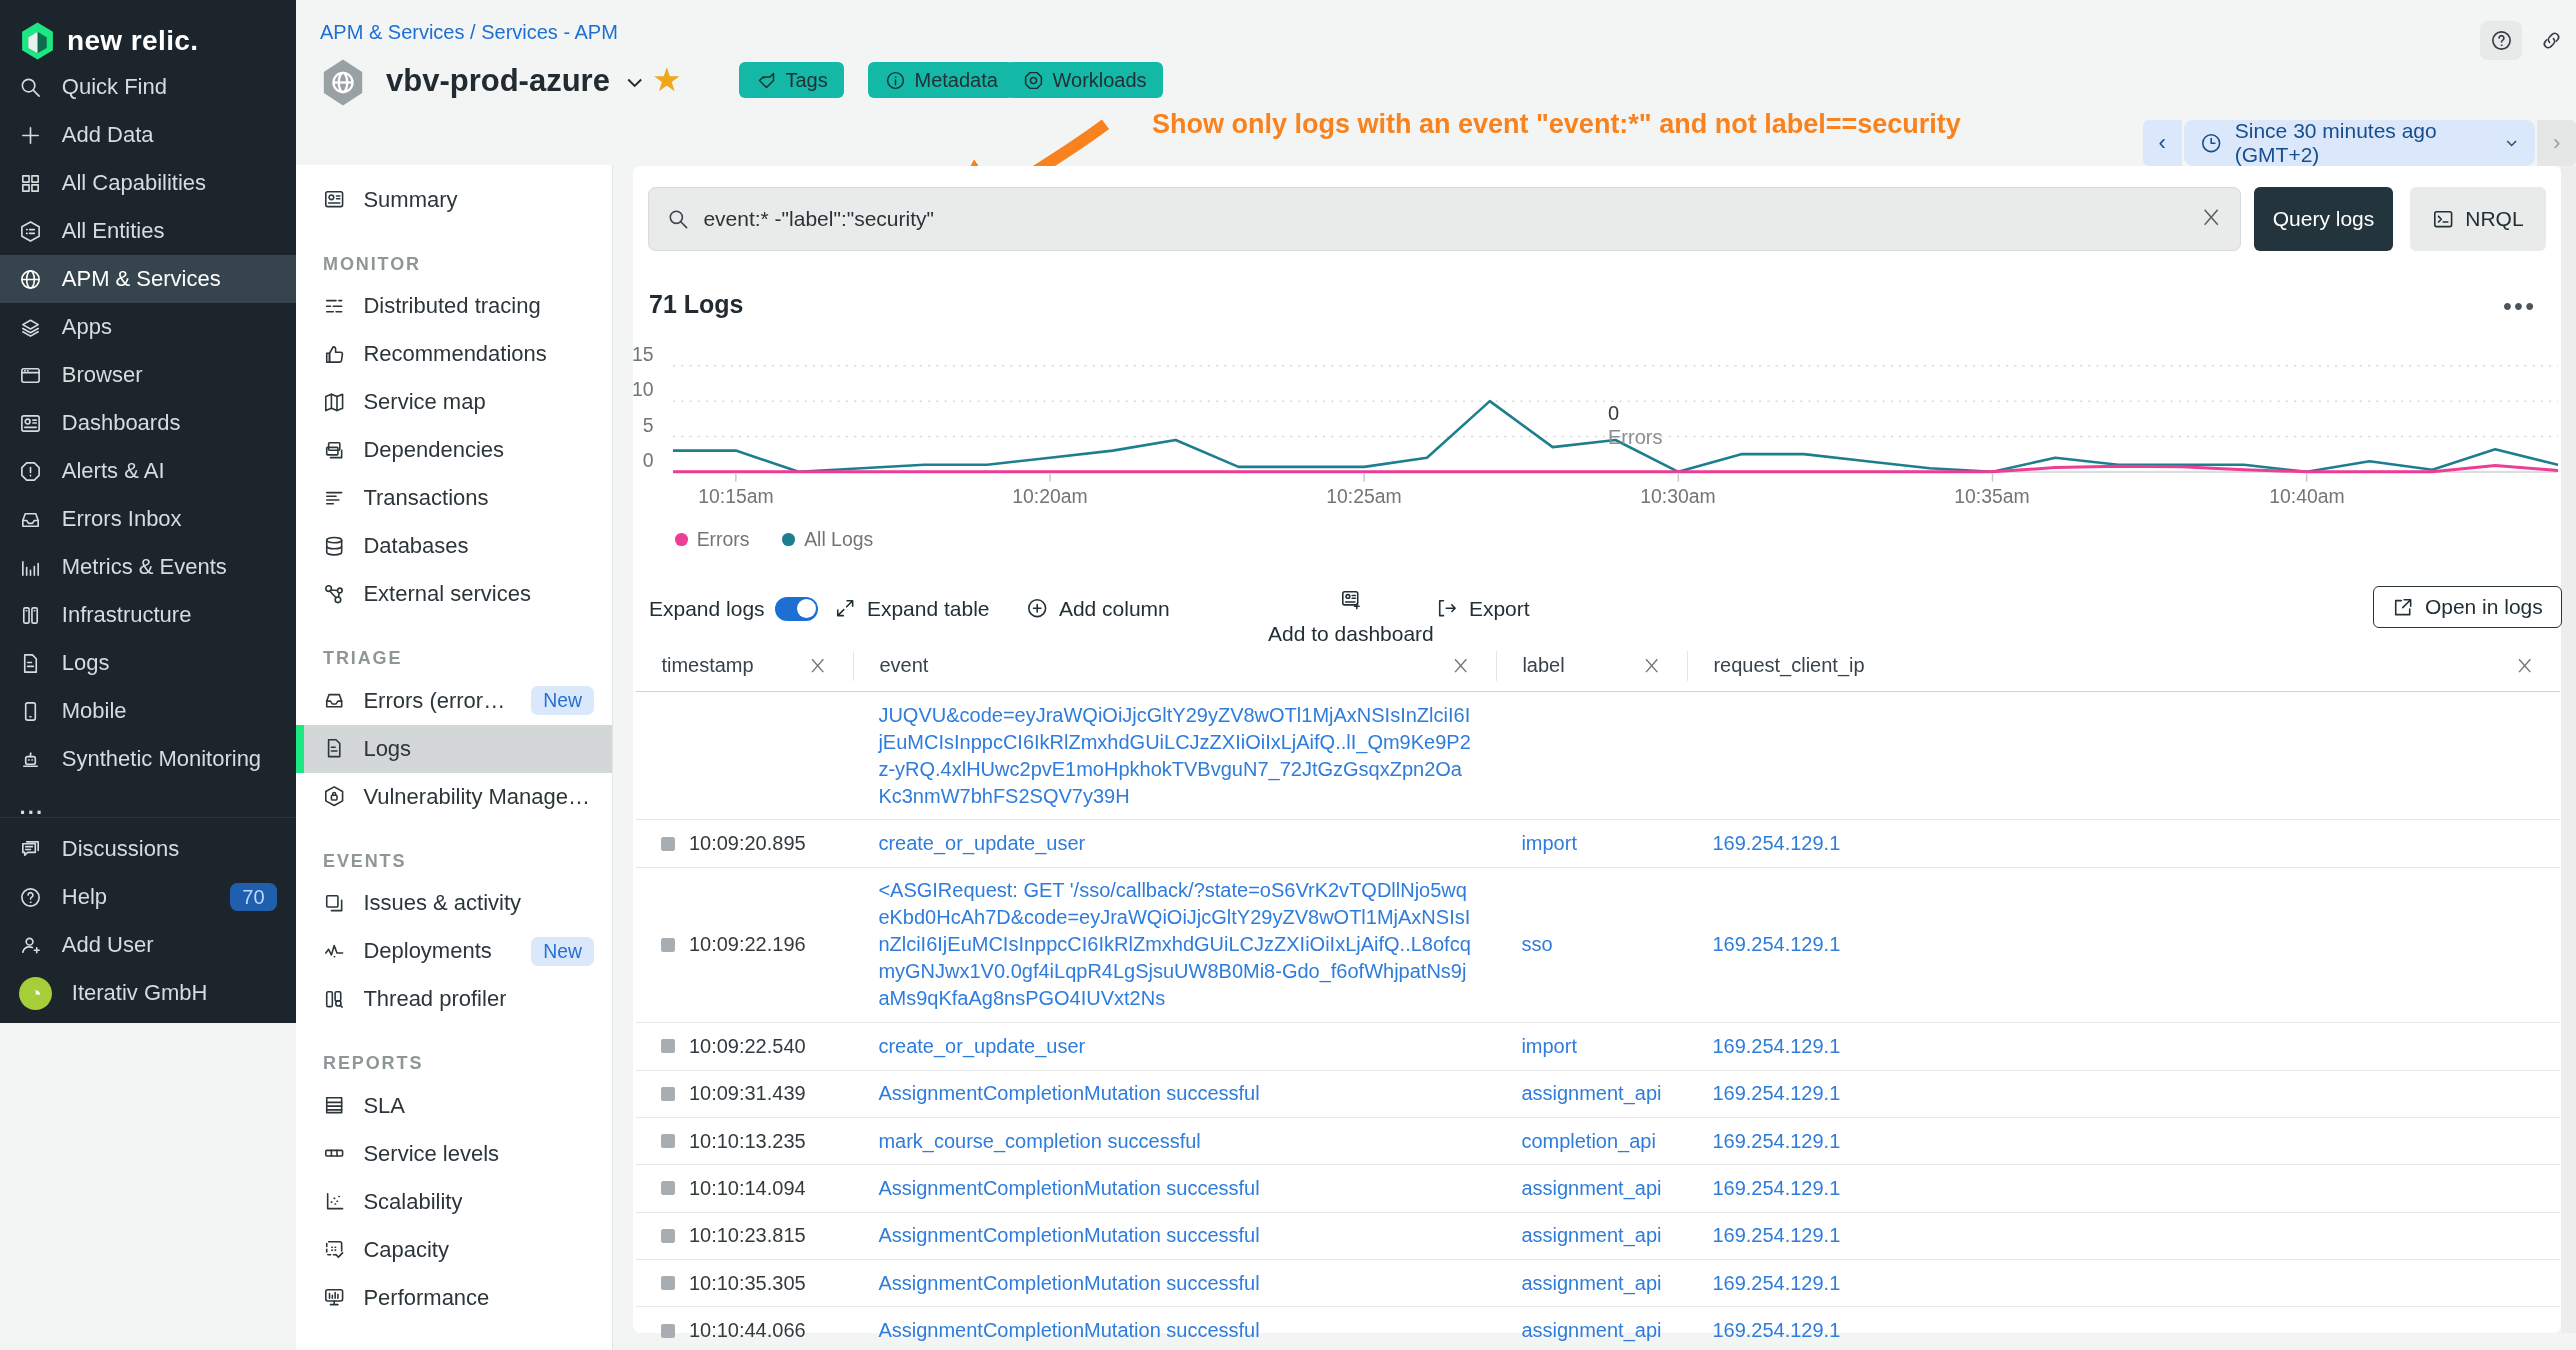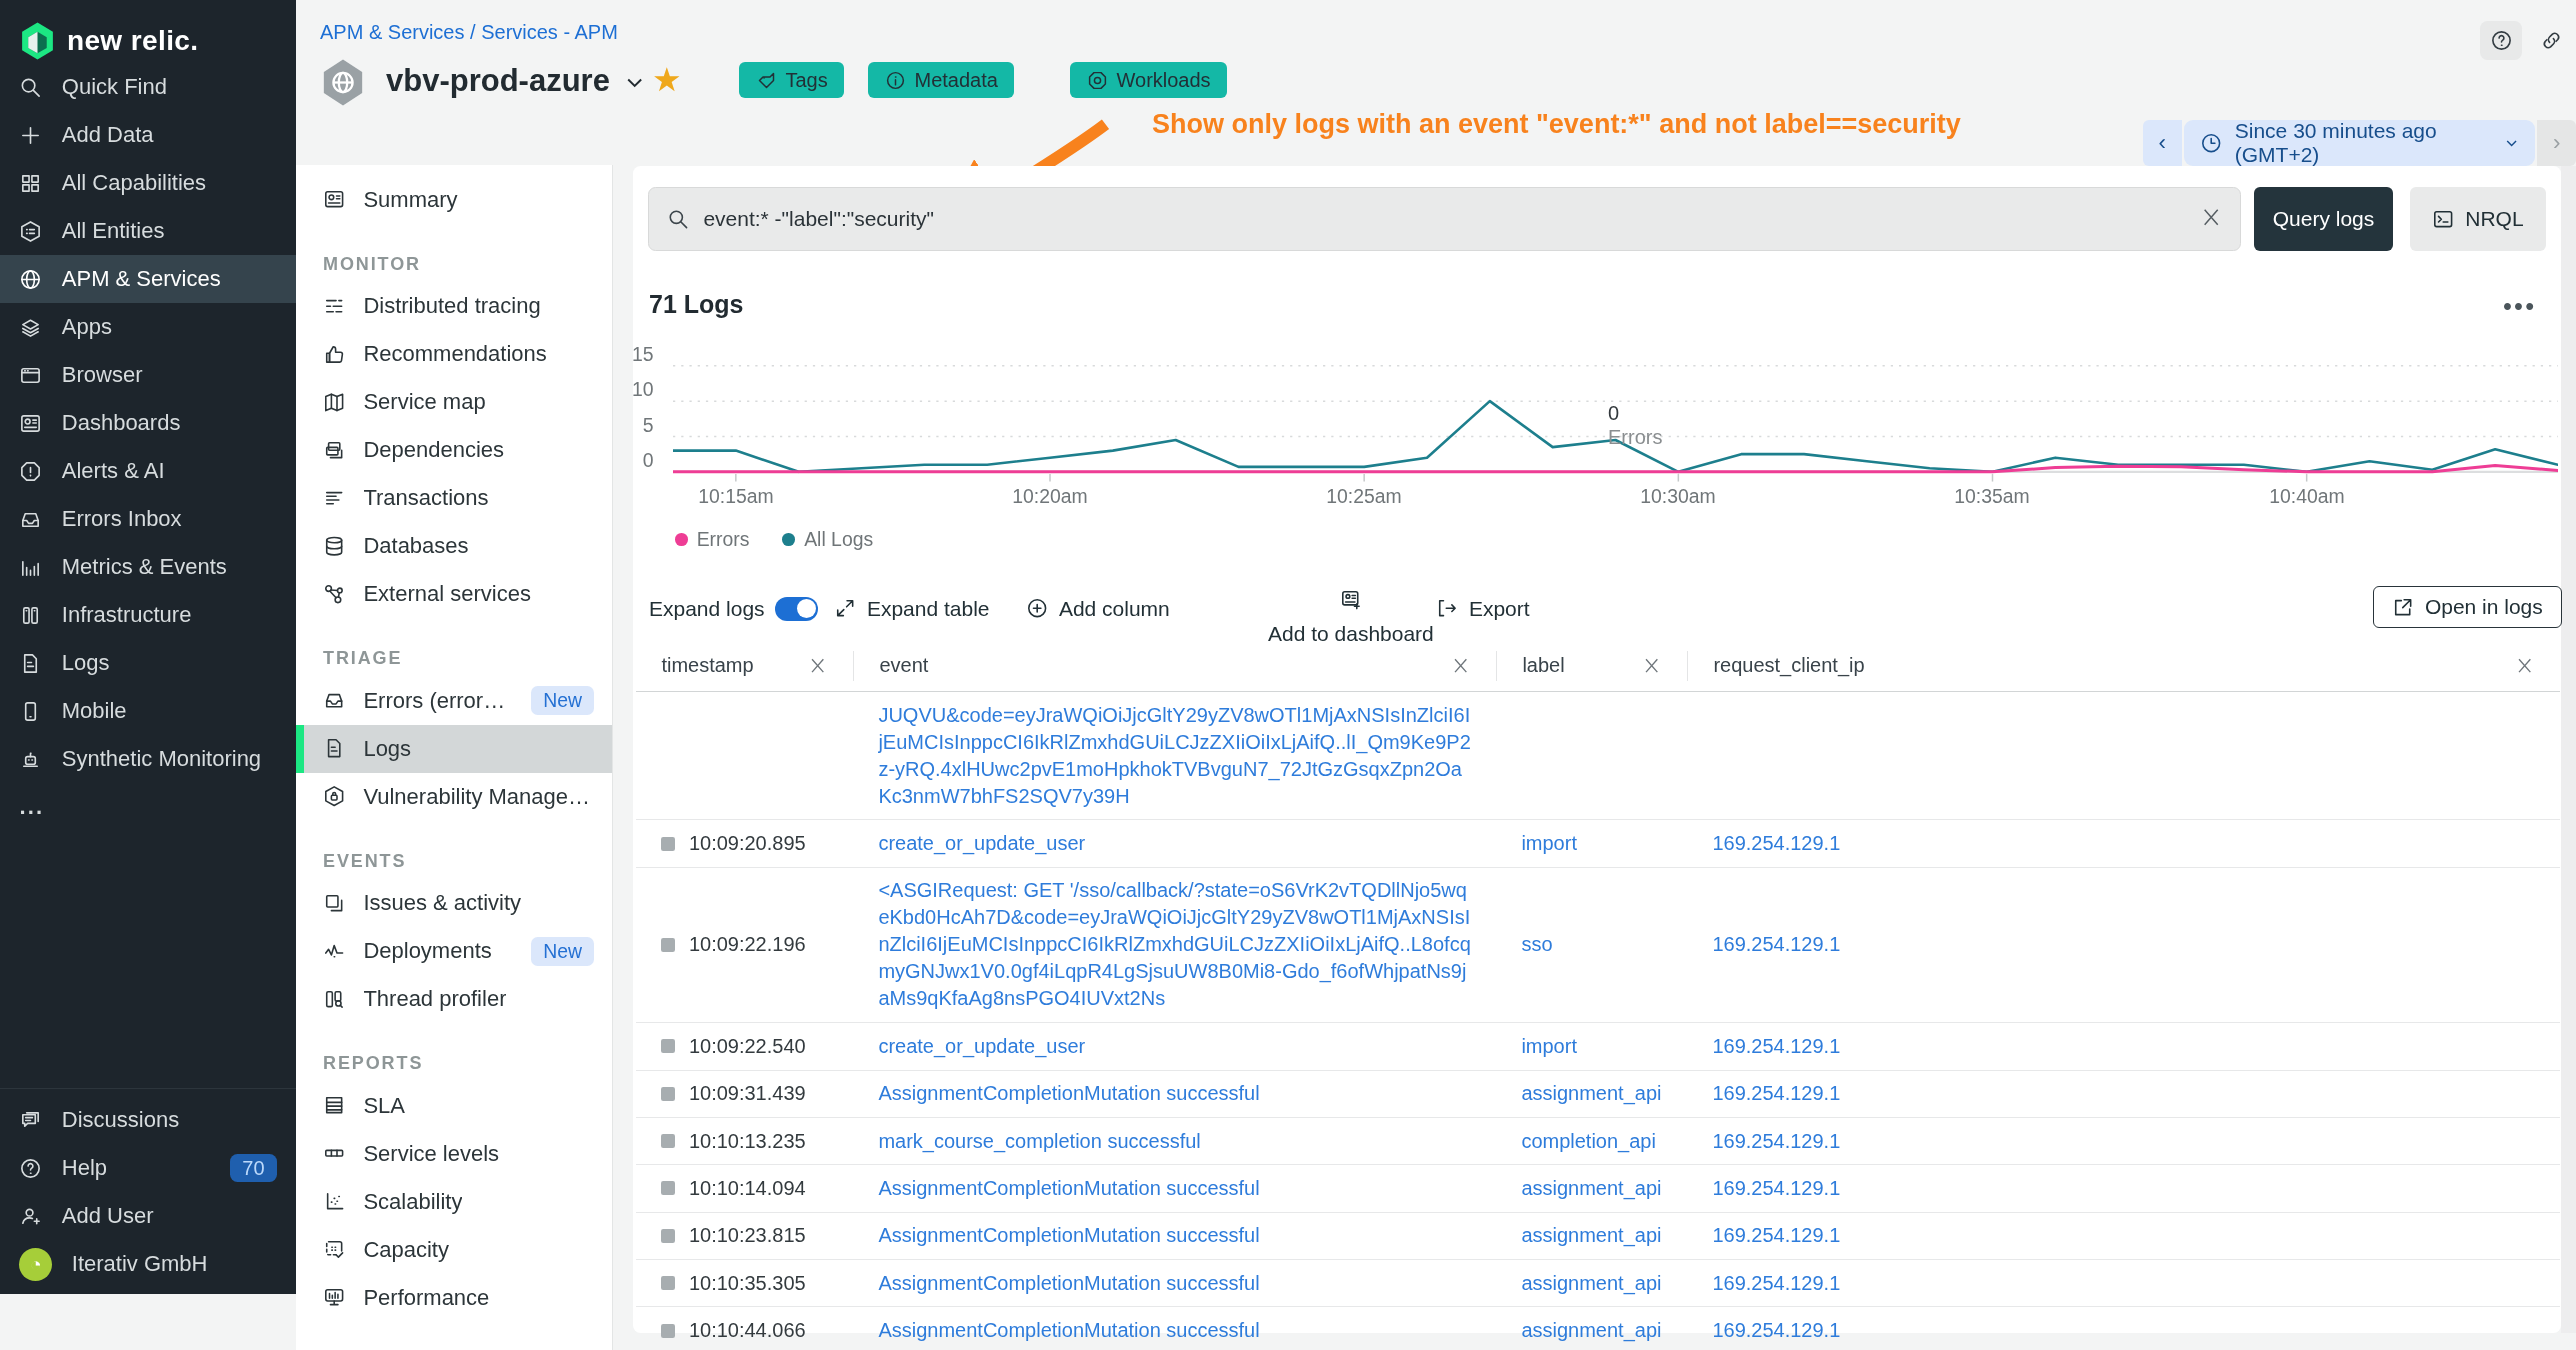--- a/index.html
+++ b/index.html
@@ -1,19 +1,19 @@
 <!DOCTYPE html>
 <html style="font-size:12px"><head>
 <meta charset="utf-8">
 <style>
   html,body{margin:0;padding:0;background:#dfe1e2;font-family:"Liberation Sans",sans-serif;}
   .app{position:relative;width:2576px;height:1351px;background:#f3f4f4;overflow:hidden;}
 
   
-  .sidebar{position:absolute;left:0;top:0;width:296px;height:1294px;background:#1d252c;color:#d7dcde;}
+  .sidebar{position:absolute;left:0;top:0;width:296px;height:1023px;background:#1d252c;color:#d7dcde;}
   .logo{display:flex;align-items:center;gap:10.5px;padding:19.4px 0 0 19.4px;height:63px;box-sizing:border-box;}
   .logo-text{color:#fff;font-size:28px;font-weight:bold;letter-spacing:0.4px;}
   .sb-item{display:flex;align-items:center;gap:19.4px;height:48px;padding:0 19.4px;font-size:22px;cursor:pointer;white-space:nowrap;}
   .sb-item.sel{background:#35444d;color:#fff;}
   .ic{width:23px;height:23px;fill:none;stroke:currentColor;stroke-width:1.7;stroke-linecap:round;stroke-linejoin:round;flex:none;}
   .sb-bottom{position:absolute;left:0;right:0;bottom:6px;border-top:1.5px solid #2c353c;padding-top:7.5px;}
   .badge-num{margin-left:auto;background:#1f5fae;color:#bcd9fb;font-size:20px;padding:2.2px 12px;border-radius:7.5px;}
   .avatar{width:33px;height:33px;border-radius:50%;background:#a6ce39;flex:none;display:flex;align-items:center;justify-content:center;color:#fff;font-size:19.4px;font-weight:bold;}
 
   
@@ -282,21 +282,21 @@
       </svg>
     <span>Tags</span>
     </button>
   <button class="hdr-btn" style="left:868px;">
     <svg class="ic" style="width:21px;height:21px;stroke:#223036;" viewBox="0 0 24 24">
         <circle cx="12" cy="12" r="9"></circle>
         <path d="M12 8h.5M12 11v6"></path>
       </svg>
     <span>Metadata</span>
     </button>
-  <button class="hdr-btn" style="left:1070px;">
+  <button class="hdr-btn" style="left:1006px;">
     <svg class="ic" style="width:21px;height:21px;stroke:#223036;" viewBox="0 0 24 24">
         <path d="M8 3h8l5 5v8l-5 5H8l-5-5V8z"></path>
         <circle cx="12" cy="12" r="3.5"></circle>
       </svg>
     <span>Workloads</span>
     </button>
 
   <button class="sq-btn" style="left:2480px;">
     <svg class="ic" style="stroke:#333c42;" viewBox="0 0 24 24">
         <circle cx="12" cy="12" r="9"></circle>

